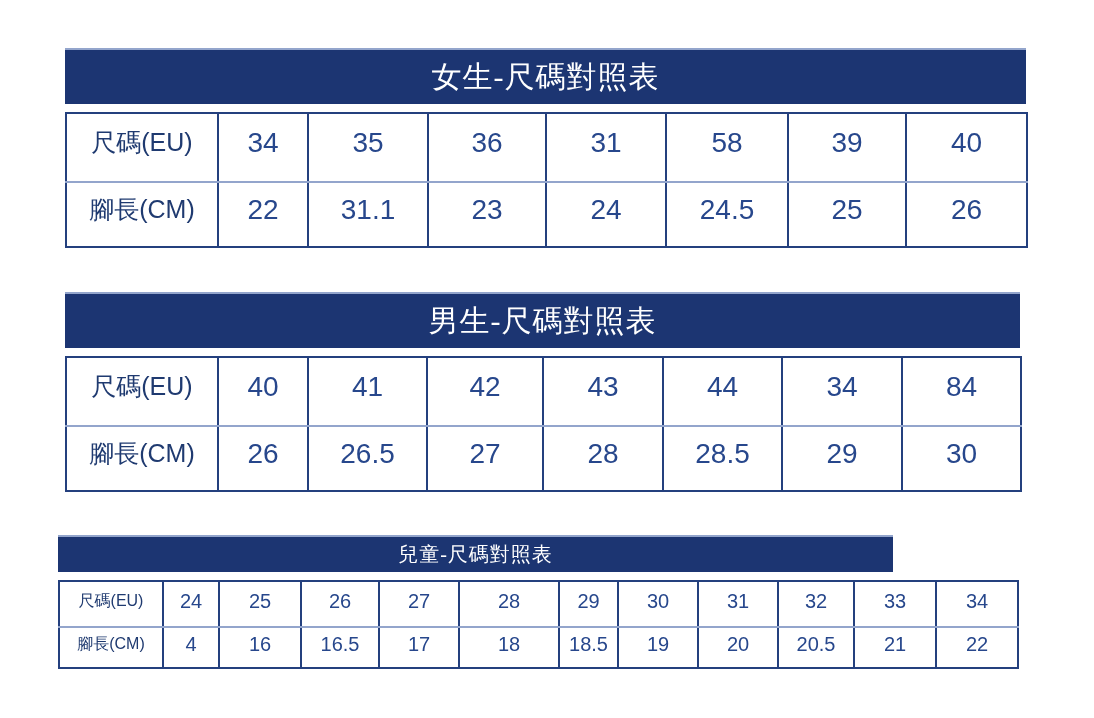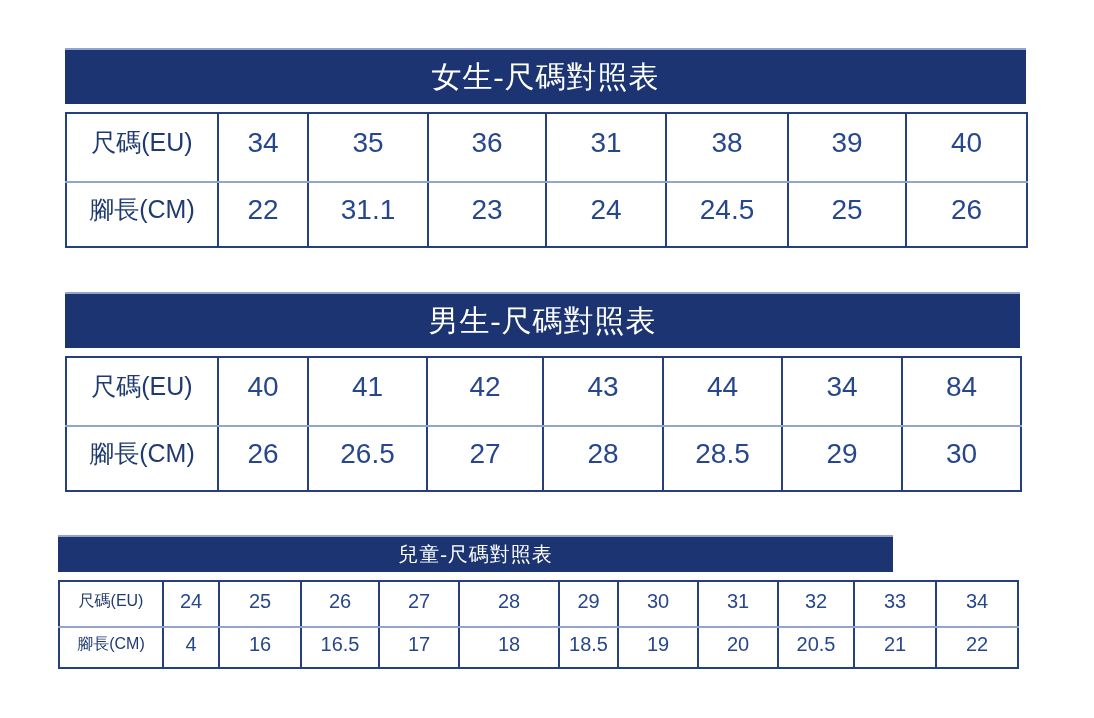--- a/index.html
+++ b/index.html
@@ -90,21 +90,21 @@
           <col style="width:118px">
           <col style="width:121px">
       </colgroup>
       <tbody>
           <tr class="eu-row">
         <td class="lbl">尺碼(EU)</td>
         <td class="val">34</td>
         <td class="val">35</td>
         <td class="val">36</td>
         <td class="val">31</td>
-        <td class="val">38</td>
+        <td class="val">58</td>
         <td class="val">39</td>
         <td class="val">40</td>
       </tr>
       <tr class="cm-row">
         <td class="lbl">腳長(CM)</td>
         <td class="val">22</td>
         <td class="val">31.1</td>
         <td class="val">23</td>
         <td class="val">24</td>
         <td class="val">24.5</td>

